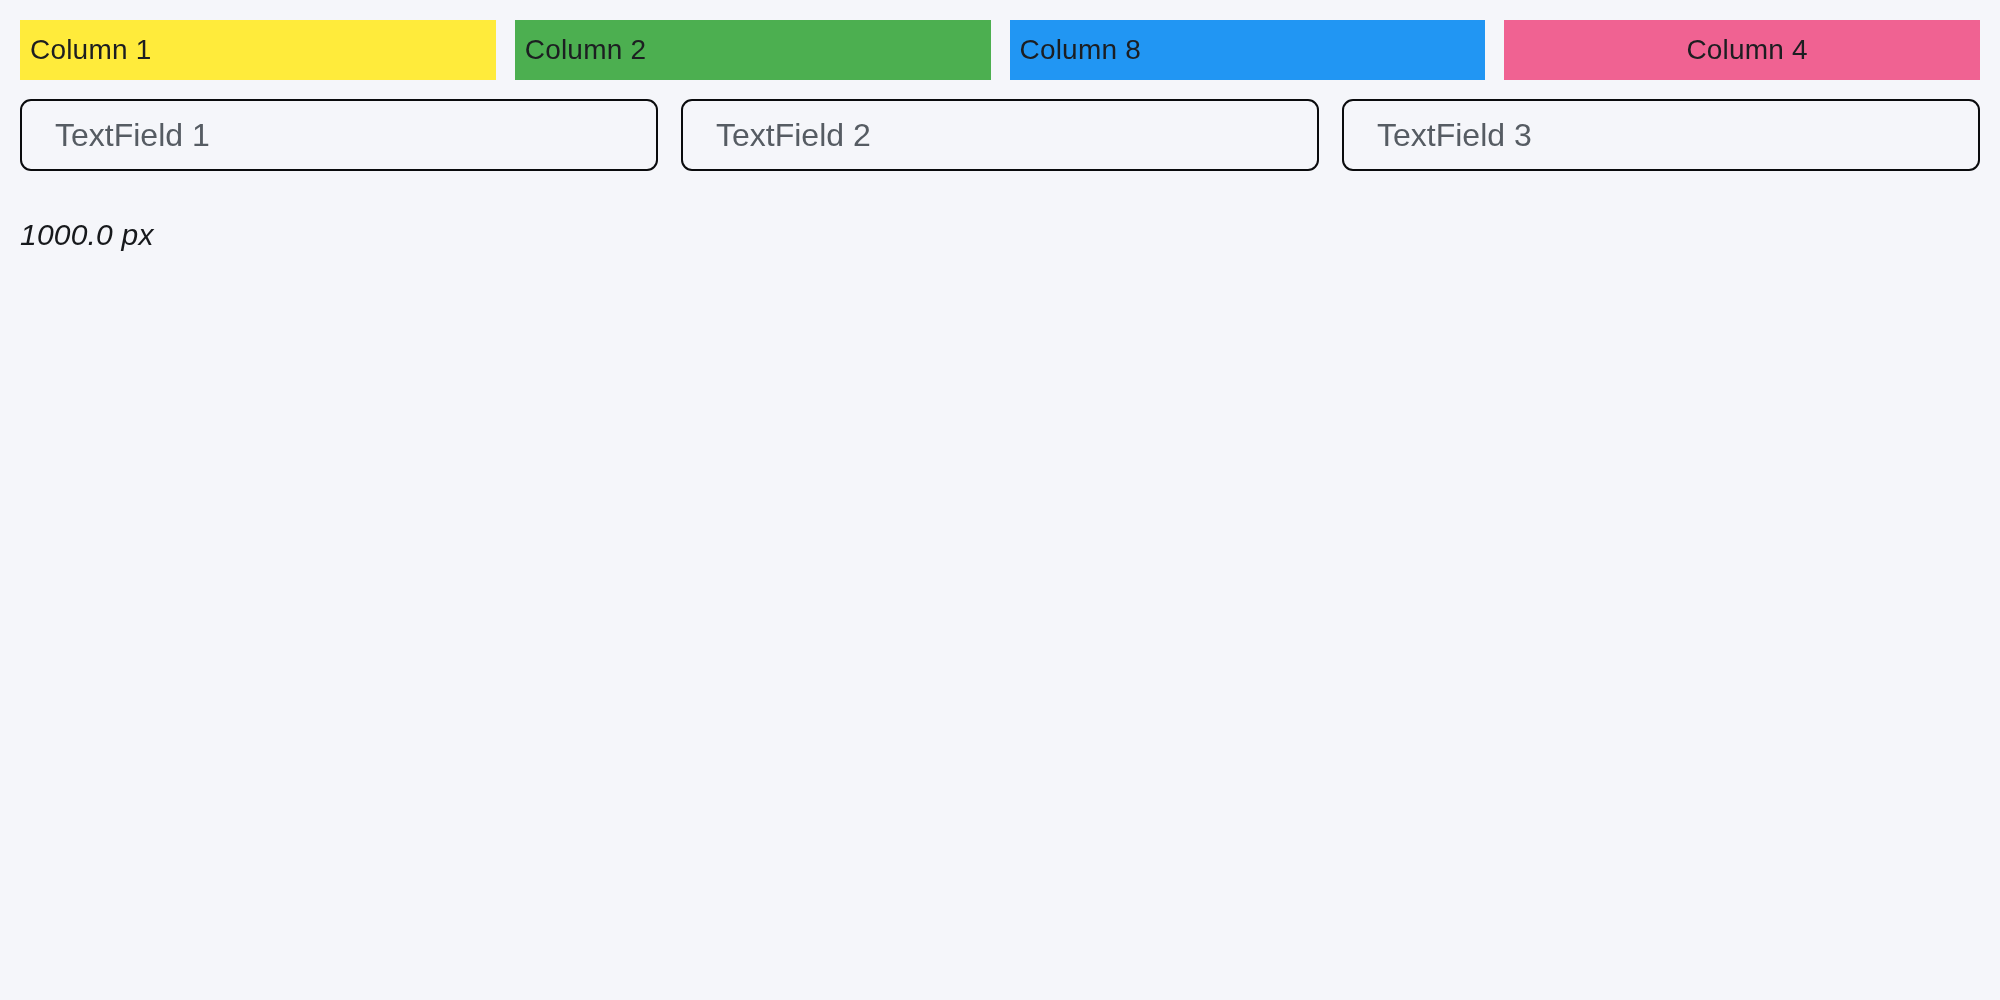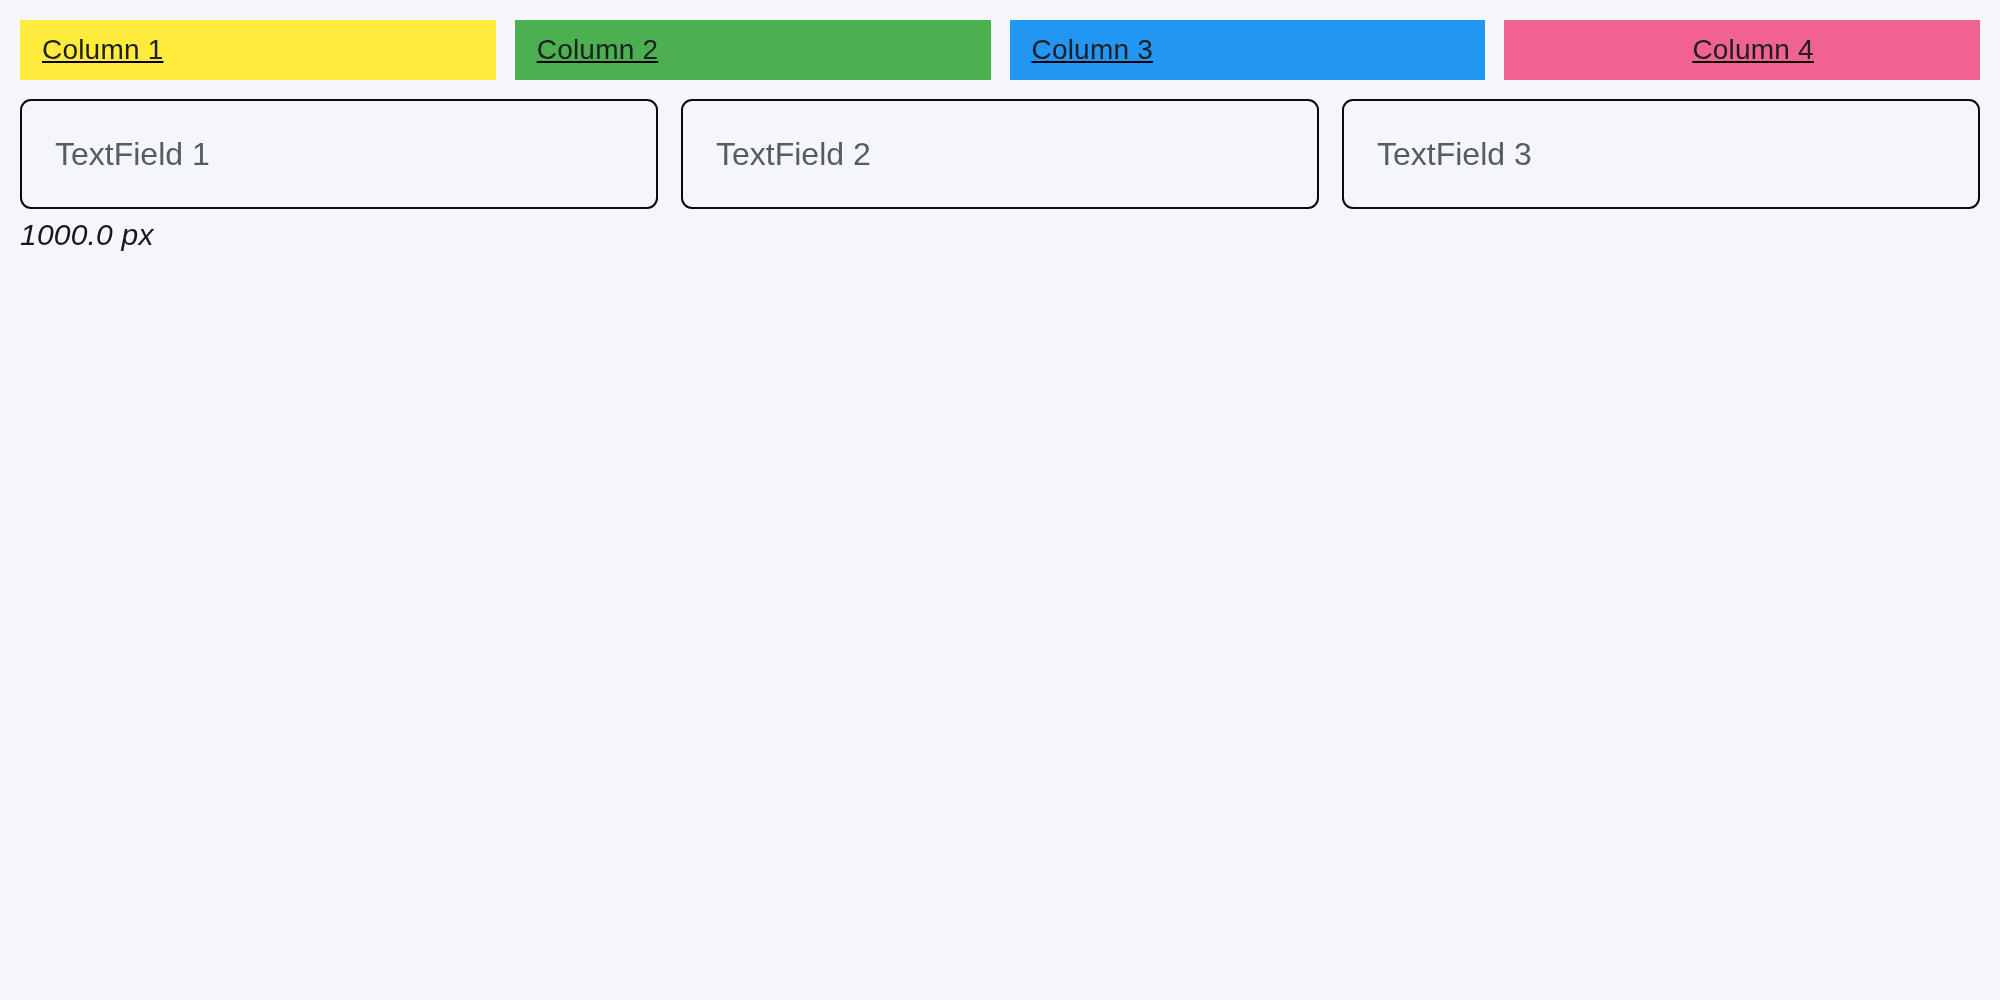--- a/index.html
+++ b/index.html
@@ -18,38 +18,37 @@
   }
   .columns-row {
     display: flex;
     gap: 19px;
     height: 60px;
   }
   .column-block {
     flex: 1 1 0;
     display: flex;
     align-items: center;
-    padding-left: 22px;
-    text-decoration: underline;
+    padding-left: 10px;
   }
   .column-label {
     font-size: 28px;
     color: #1C1E21;
     letter-spacing: 0.2px;
     white-space: nowrap;
   }
   .textfields-row {
     display: flex;
     gap: 23px;
     margin-top: 19px;
     height: 95px;
   }
   .textfield {
     flex: 1 1 0;
-    height: 110px;
+    height: 72px;
     background: transparent;
     border: 2.5px solid #0A0B0D;
     border-radius: 11px;
     padding: 0 20px 0 33px;
     font-family: "Liberation Sans", sans-serif;
     font-size: 32px;
     color: #3A4046;
     outline: none;
   }
   .textfield::placeholder {
@@ -71,21 +70,21 @@
 <div class="content">
 
   <div class="columns-row">
     <div class="column-block" style="background-color: rgb(255, 235, 59);">
       <span class="column-label">Column 1</span>
     </div>
     <div class="column-block" style="background-color: rgb(76, 175, 80);">
       <span class="column-label">Column 2</span>
     </div>
     <div class="column-block" style="background-color: rgb(33, 150, 243);">
-      <span class="column-label">Column 3</span>
+      <span class="column-label">Column 8</span>
     </div>
     <div class="column-block" style="background-color: rgb(240, 98, 146); justify-content: center;">
       <span class="column-label">Column 4</span>
     </div>
   </div>
 
   <div class="textfields-row">
     <input type="text" class="textfield" placeholder="TextField 1" style="">
     <input type="text" class="textfield" placeholder="TextField 2" style="">
     <input type="text" class="textfield" placeholder="TextField 3" style="">

